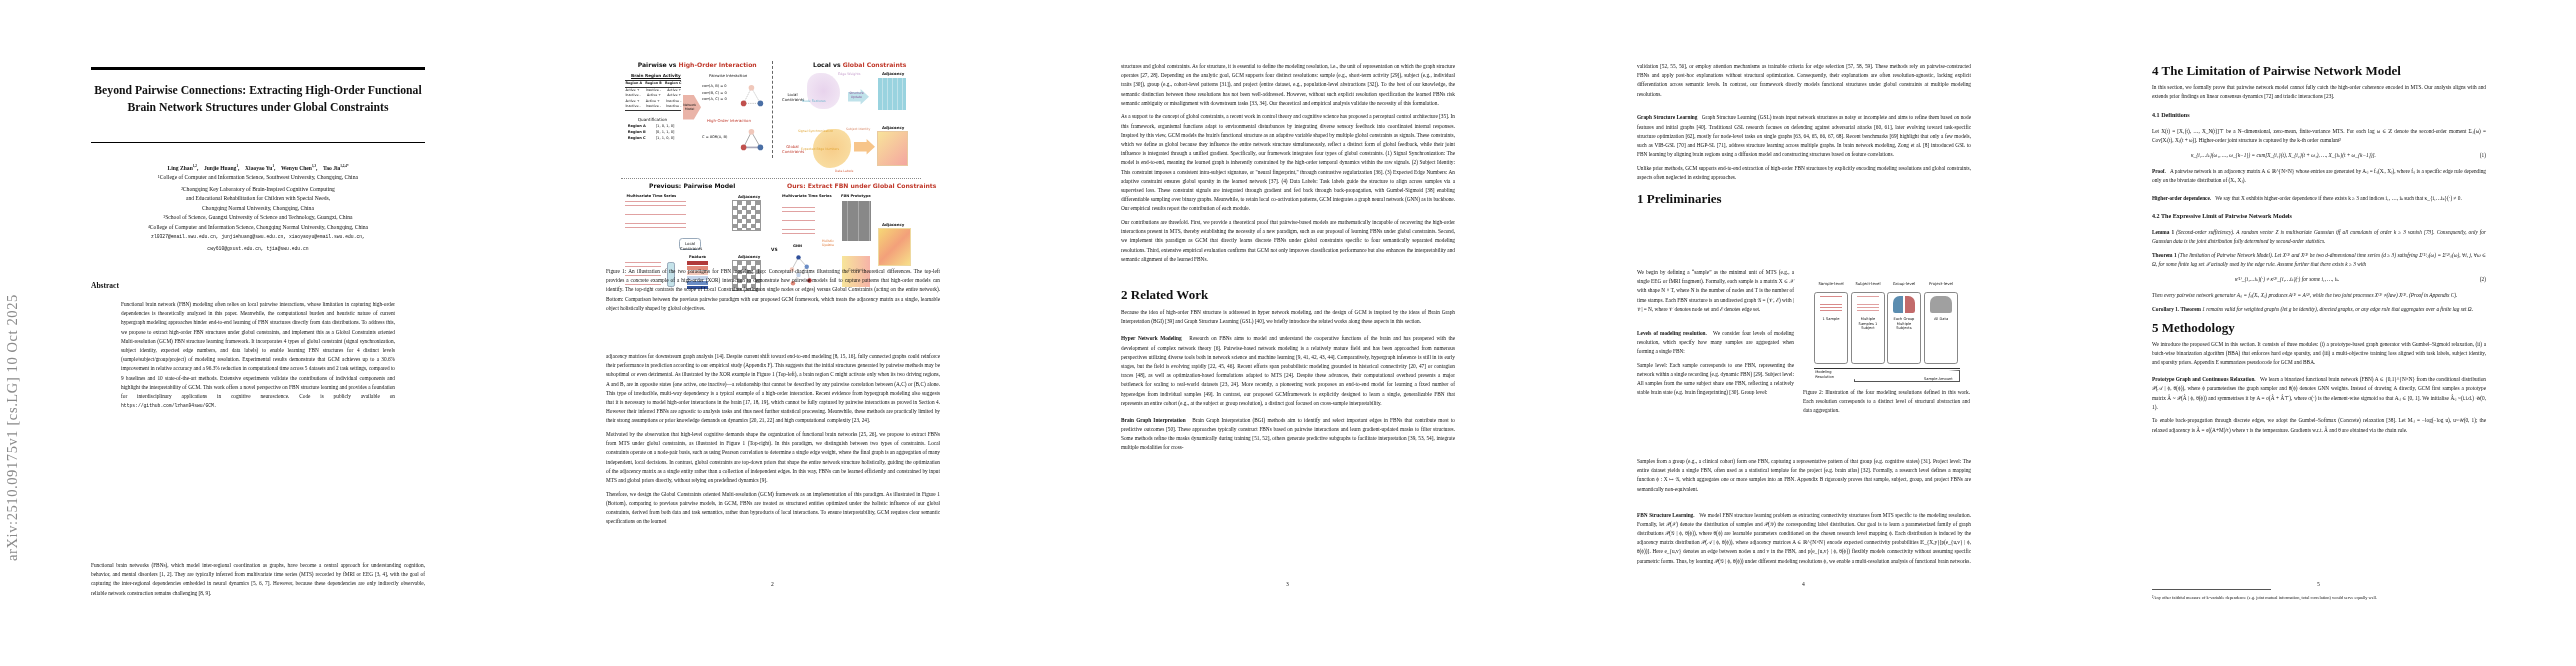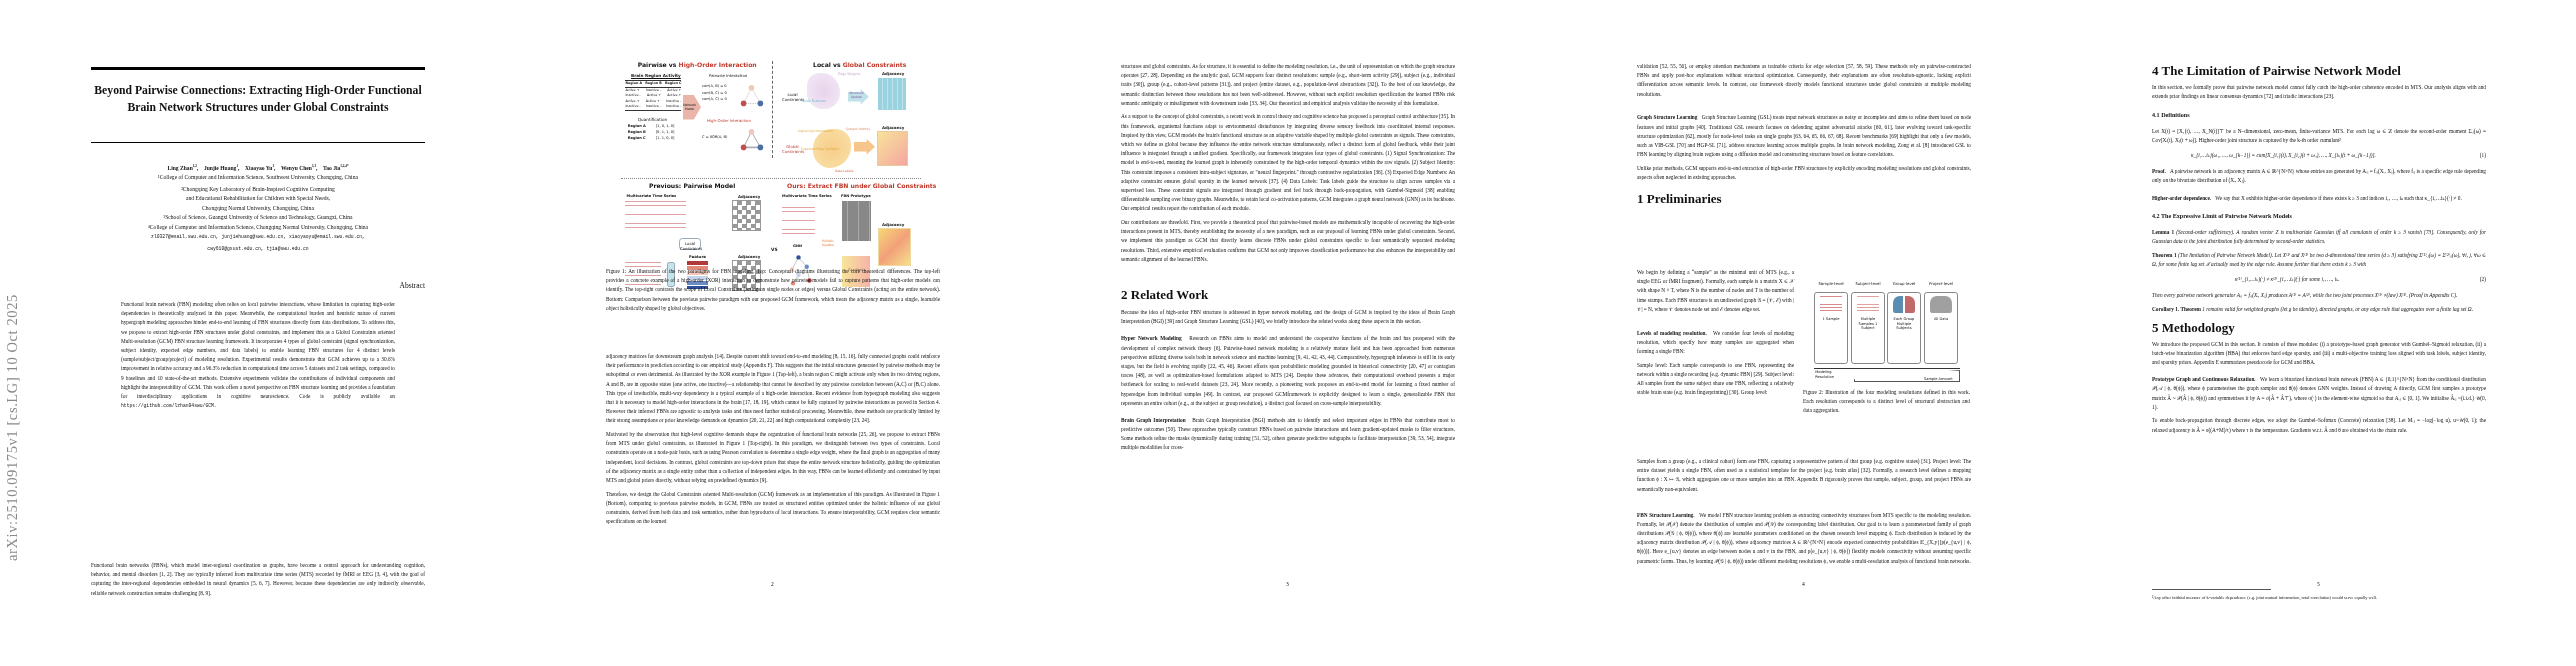--- a/index.html
+++ b/index.html
@@ -11,21 +11,21 @@
 .sec{font-weight:bold;font-size:13px;margin:5.6px 0 6.7px}
 .subsec{font-weight:bold;font-size:6.1px;margin:4.4px 0 4.4px}
 .para-head{font-weight:bold}
 i{font-style:italic}
 .mono{font-family:"Liberation Mono","DejaVu Sans Mono",monospace;font-size:4.7px}
 .pnum{position:absolute;top:581px;left:0;width:515px;text-align:center;font-size:5.6px}
 .arxiv{position:absolute;left:4.4px;top:561px;transform:rotate(-90deg);transform-origin:0 0;font-family:"Liberation Serif",serif;font-size:14.5px;color:#8a8a8a;white-space:nowrap;letter-spacing:0.6px}
 .toprule{position:absolute;left:91px;width:334px;background:#000}
 .title{position:absolute;left:91px;width:334px;top:83px;text-align:center;font-weight:bold;font-size:11.7px;line-height:16.7px}
 .authors{position:absolute;left:91px;width:334px;top:164px;text-align:center;font-size:5.6px;line-height:9.4px}
-.abstract-h{position:absolute;left:91px;width:334px;top:281px;text-align:right;font-weight:normal;font-size:7.5px}
+.abstract-h{position:absolute;left:91px;width:334px;top:281px;text-align:left;font-weight:bold;font-size:7.5px}
 .abstract{position:absolute;left:121px;width:274px;top:300px;font-size:5.3px;line-height:9.2px;text-align:justify}
 .footrule{position:absolute;height:0.6px;background:#555}
 .footnote{position:absolute;font-size:4.4px;line-height:7.2px}
 sup{font-size:3.3px;vertical-align:super;line-height:0}
 
 .fig1{position:absolute;left:106px;top:61px;width:306px;height:222px;font-family:"DejaVu Sans","Liberation Sans",sans-serif}
 .fig1 .ft{position:absolute;font-weight:bold;font-size:6.1px;white-space:nowrap}
 .red{color:#c0392b}
 .fig1 .lbl{position:absolute;font-size:3.9px;white-space:nowrap}
 .dash-v{position:absolute;border-left:0.6px dashed #666}

